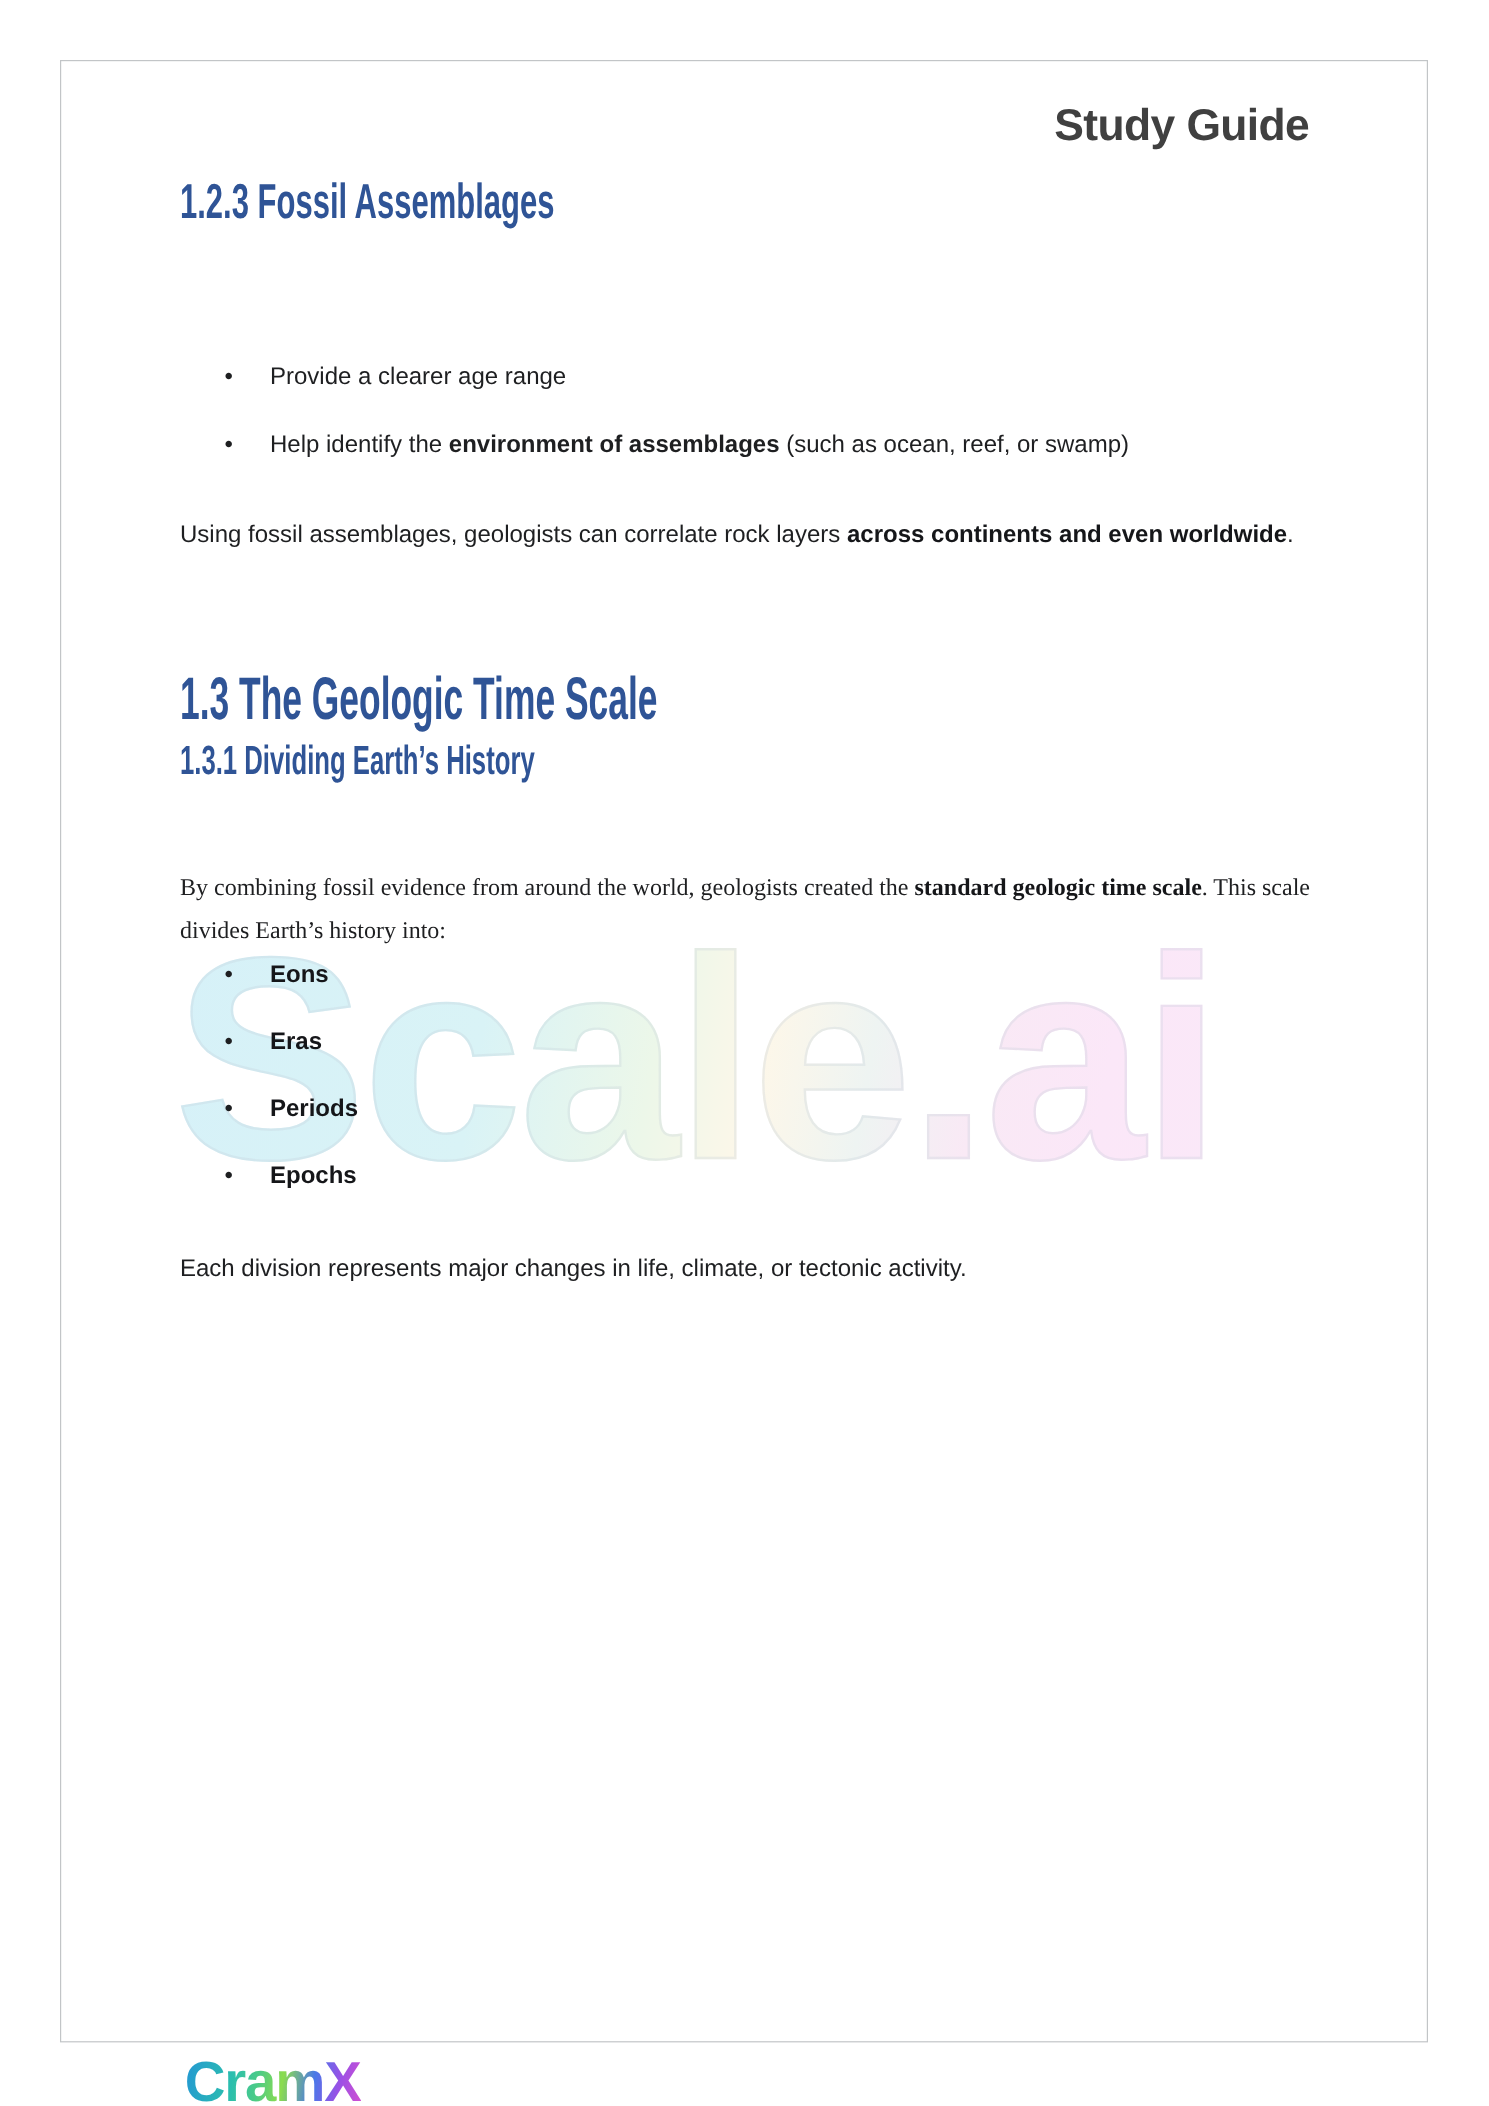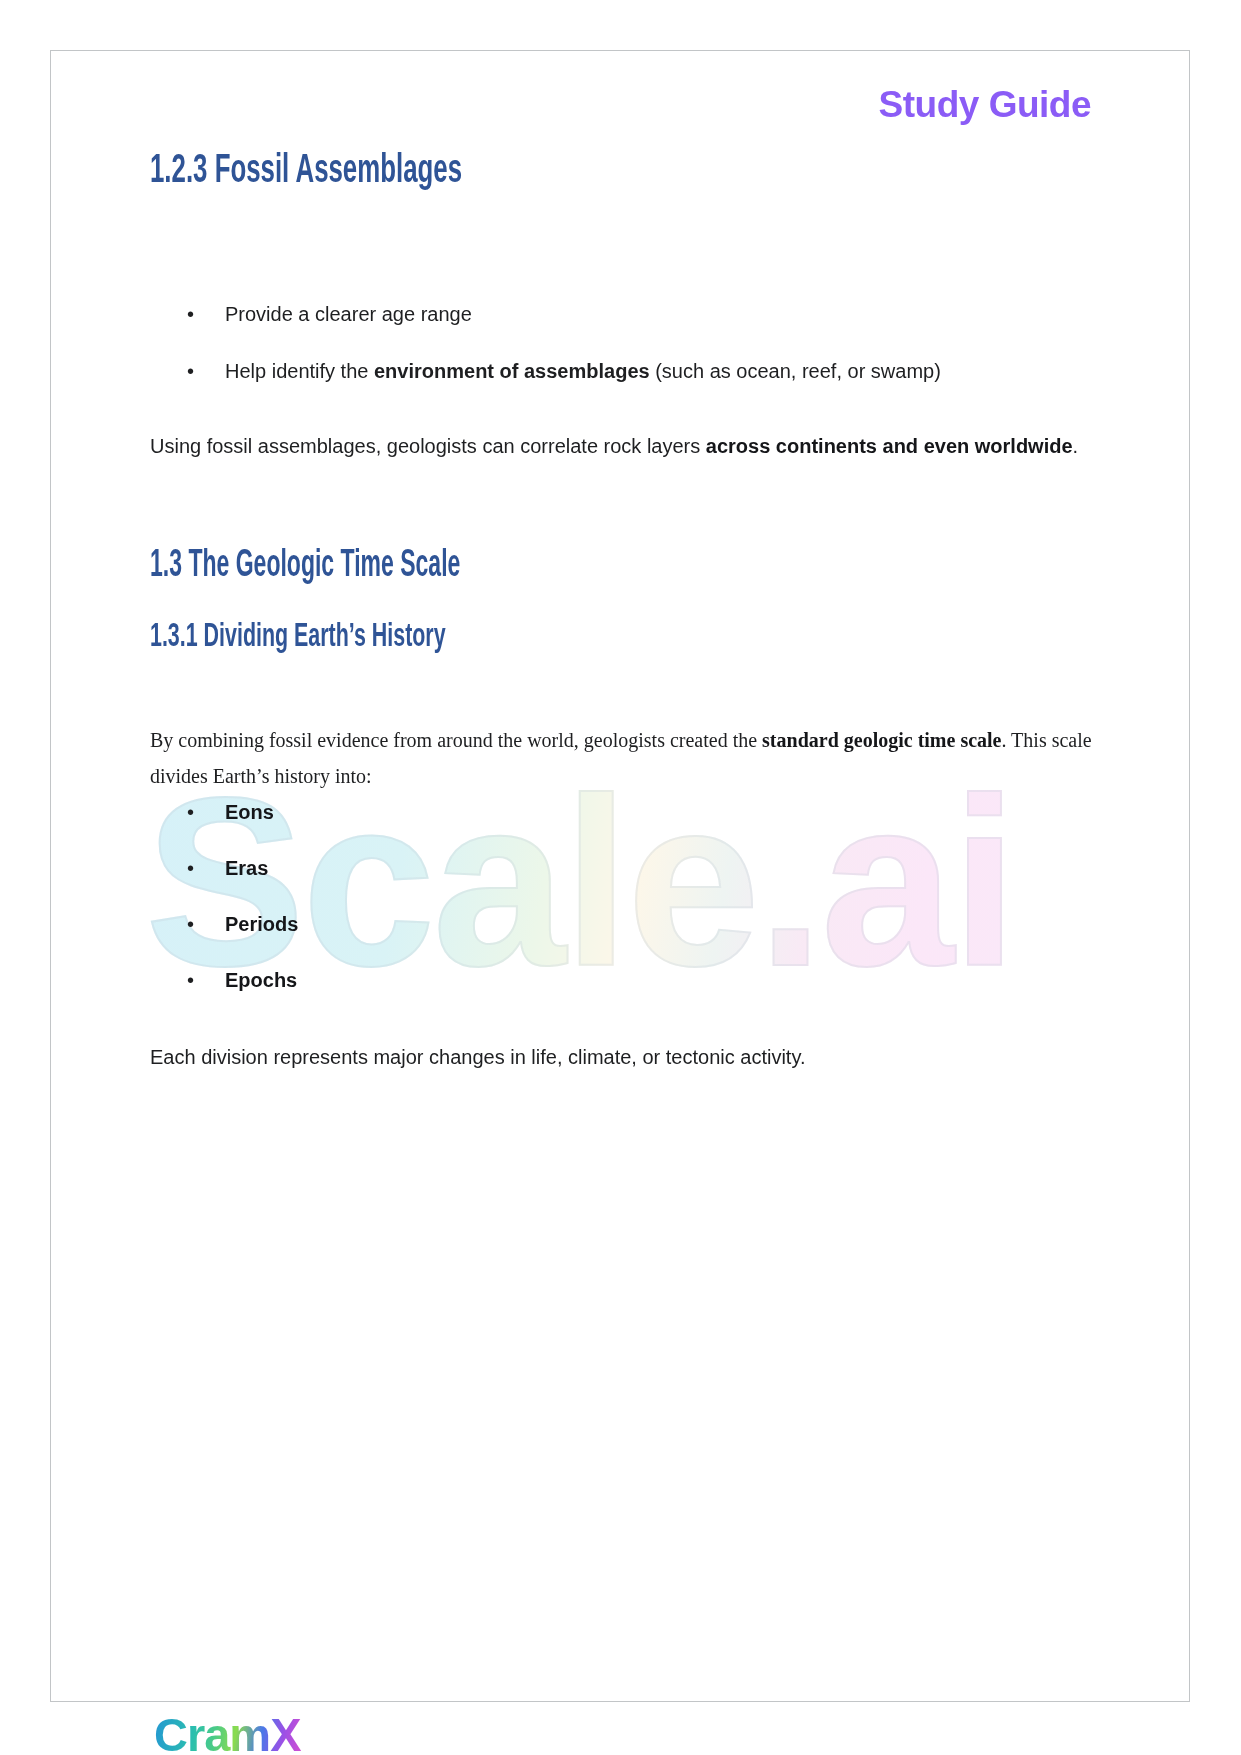--- a/index.html
+++ b/index.html
@@ -7,27 +7,27 @@
     position:relative;width:1241px;height:1755px;background:#ffffff;
     font-family:"Liberation Sans","DejaVu Sans",sans-serif;overflow:hidden;
   }
   .frame{
     position:absolute;left:50px;top:50px;width:1138px;height:1650px;
     border:1.5px solid #c2c5c7;background:transparent;pointer-events:none;
   }
   
   .doc-title{
     position:absolute;left:150px;top:83px;width:941px;
-    font-size:37px;line-height:1.2;font-weight:700;color:#8b5cf6;
+    font-size:37px;line-height:1.2;font-weight:700;color:#404040;
     text-align:right;letter-spacing:-0.5px;z-index:2;
   }
   .h-cond{display:inline-block;transform-origin:0 50%;white-space:nowrap;font-weight:700;color:#2F5496;}
   .h3a{position:absolute;left:150px;top:144px;font-size:41px;line-height:1.2;z-index:2;}
   .h3a .h-cond{transform:scaleX(0.63);}
-  .h2{position:absolute;left:150px;top:540px;font-size:39px;line-height:1.2;z-index:2;}
+  .h2{position:absolute;left:150px;top:552px;font-size:50px;line-height:1.2;z-index:2;}
   .h2 .h-cond{transform:scaleX(0.59);}
   .h3b{position:absolute;left:150px;top:614px;font-size:34px;line-height:1.2;z-index:2;}
   .h3b .h-cond{transform:scaleX(0.63);}
   .para{
     position:absolute;left:150px;width:950px;
     font-size:20px;line-height:36px;color:#1E1F21;z-index:2;
   }
   .para b{font-weight:700;color:#151619;}
   .p1{top:202px;} .p2{top:408px;} .p3{top:702px;font-family:Liberation Serif, serif;} .p4{top:1019px;}
   .blist{position:absolute;left:150px;width:950px;list-style:none;margin:0;padding:0;z-index:2;}

